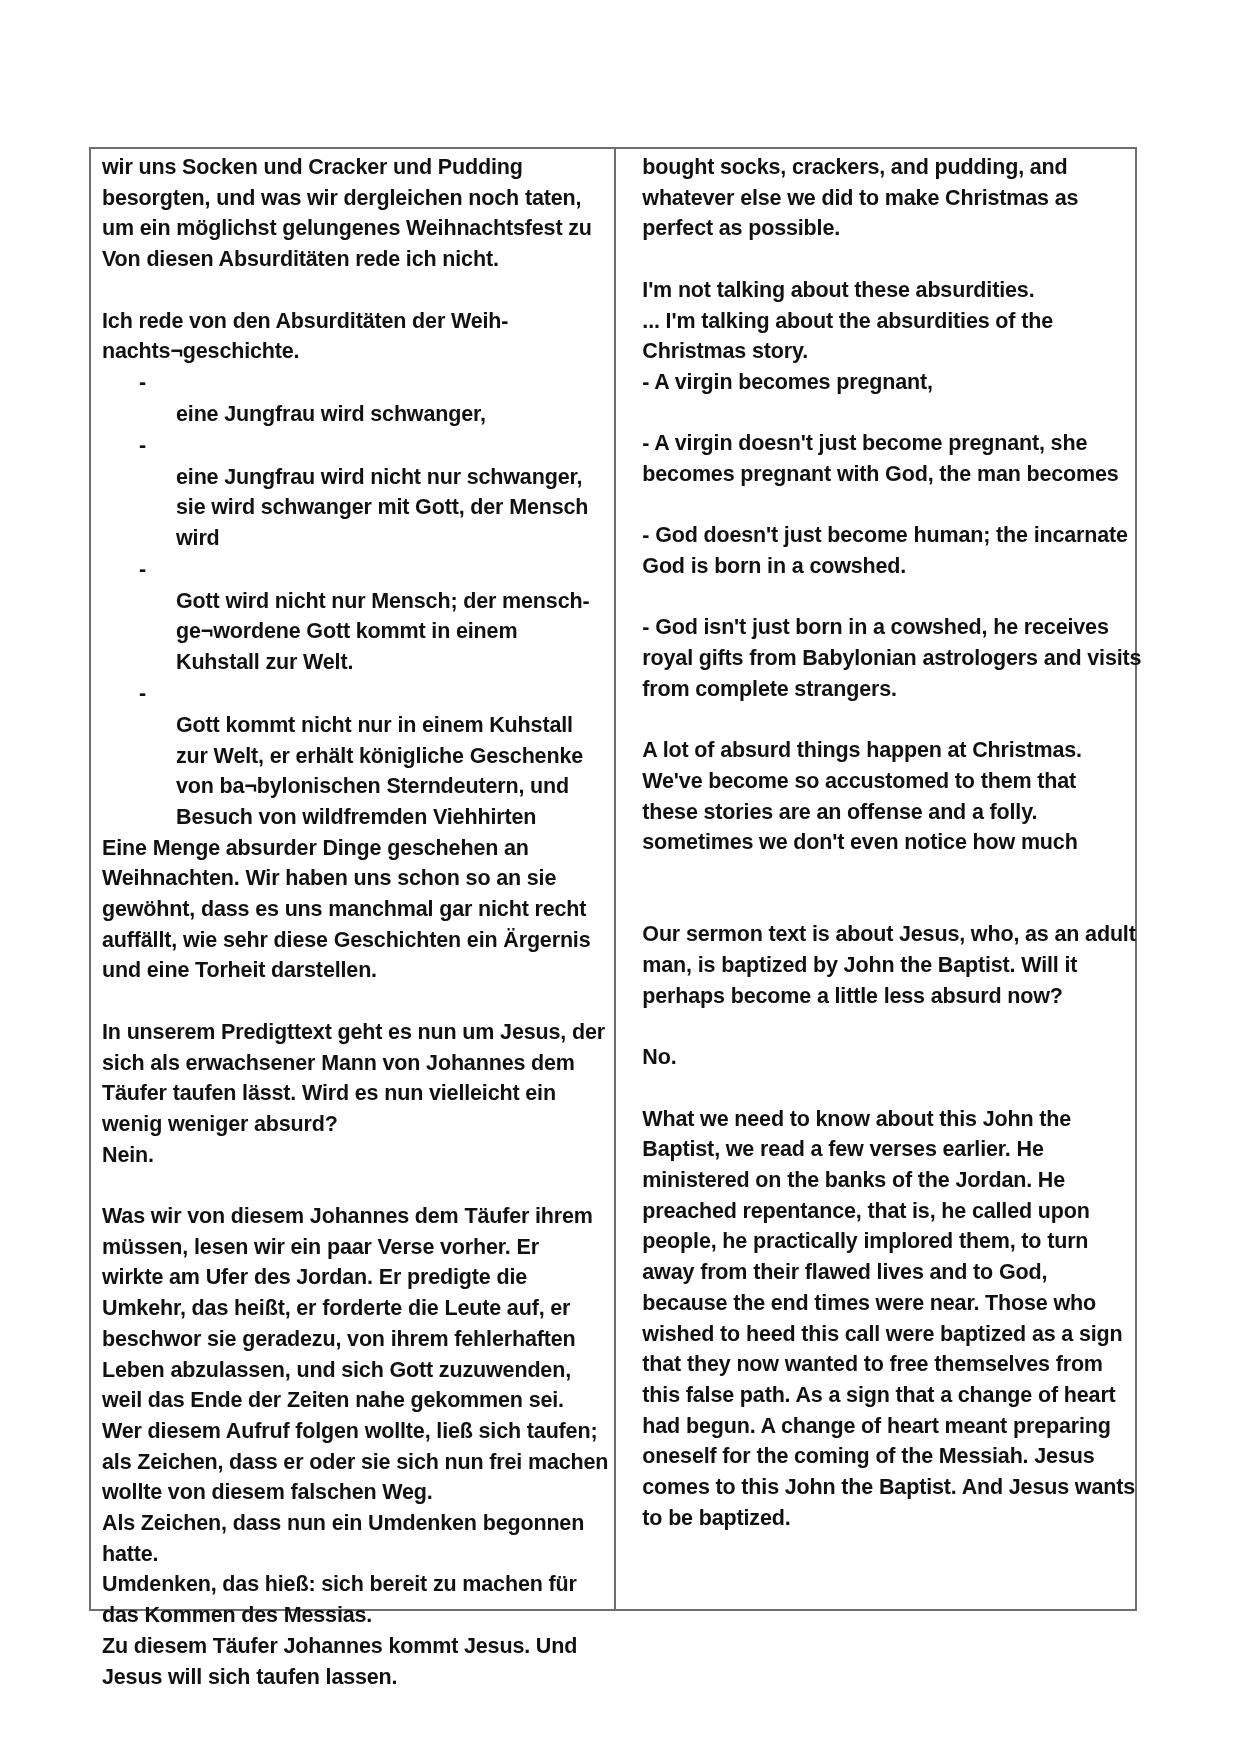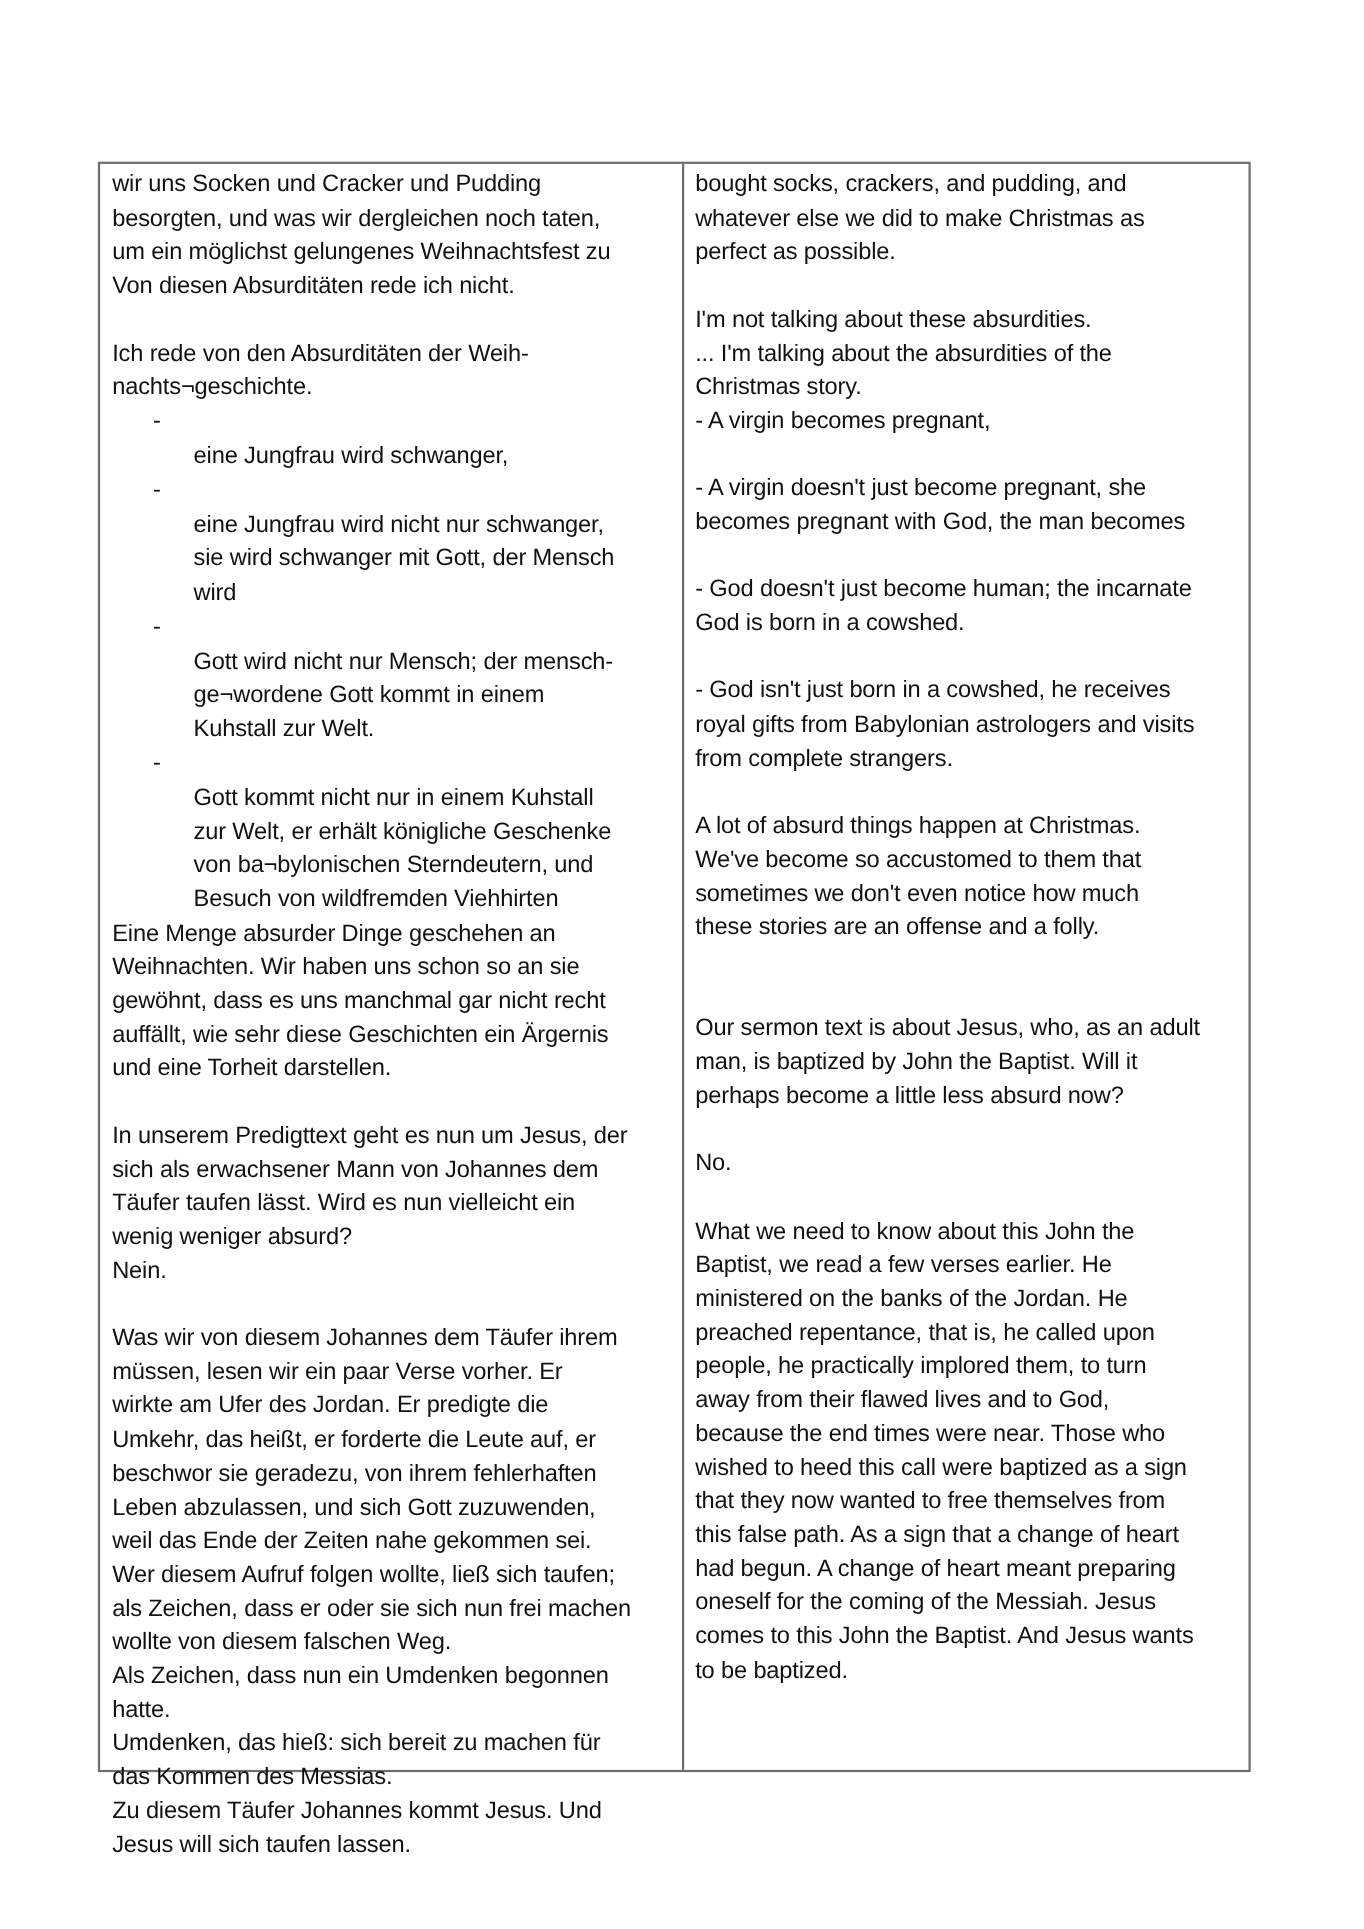--- a/index.html
+++ b/index.html
@@ -23,28 +23,29 @@
       border: 2px solid #6e6e6e;
       display: flex;
       box-sizing: border-box;
     }
     .col {
       box-sizing: border-box;
       padding: 3px 6px 0 11px;
       font-size: 21.5px;
       line-height: 30.7px;
       letter-spacing: -0.15px;
+      font-weight: bold;
     }
     .col-de {
       width: 531px;
       border-right: 2px solid #6e6e6e;
     }
     .col-en {
       flex: 1;
-      padding-left: 10px;
+      padding-left: 26px;
     }
     .line { white-space: pre; min-height: 30.7px; }
     .bullet {
       display: flex;
     }
     .bullet .dash {
       width: 74px;
       padding-left: 37px;
       box-sizing: border-box;
       flex: none;
@@ -167,22 +168,22 @@
     <div class="blank"></div>
     <div>
       <div class="line">- God isn't just born in a cowshed, he receives</div>
       <div class="line">royal gifts from Babylonian astrologers and visits</div>
       <div class="line">from complete strangers.</div>
     </div>
     <div class="blank"></div>
     <div>
       <div class="line">A lot of absurd things happen at Christmas.</div>
       <div class="line">We've become so accustomed to them that</div>
+      <div class="line">these stories are an offense and a folly.</div>
       <div class="line">sometimes we don't even notice how much</div>
-      <div class="line">these stories are an offense and a folly.</div>
     </div>
     <div class="blank"></div>
     <div class="blank"></div>
     <div>
       <div class="line">Our sermon text is about Jesus, who, as an adult</div>
       <div class="line">man, is baptized by John the Baptist. Will it</div>
       <div class="line">perhaps become a little less absurd now?</div>
     </div>
     <div class="blank"></div>
     <div>

